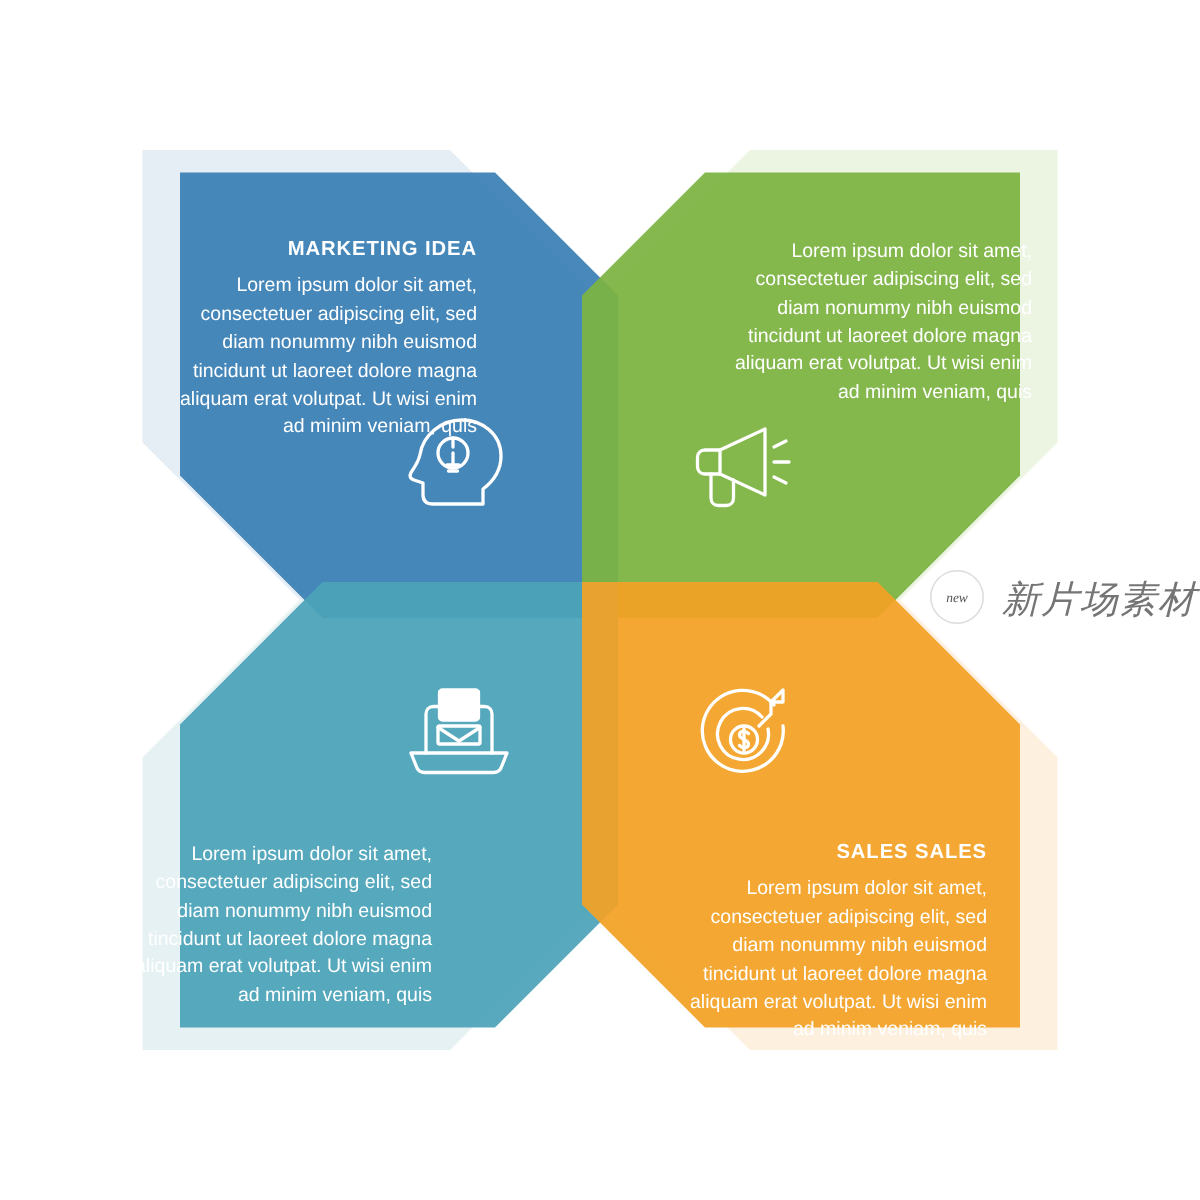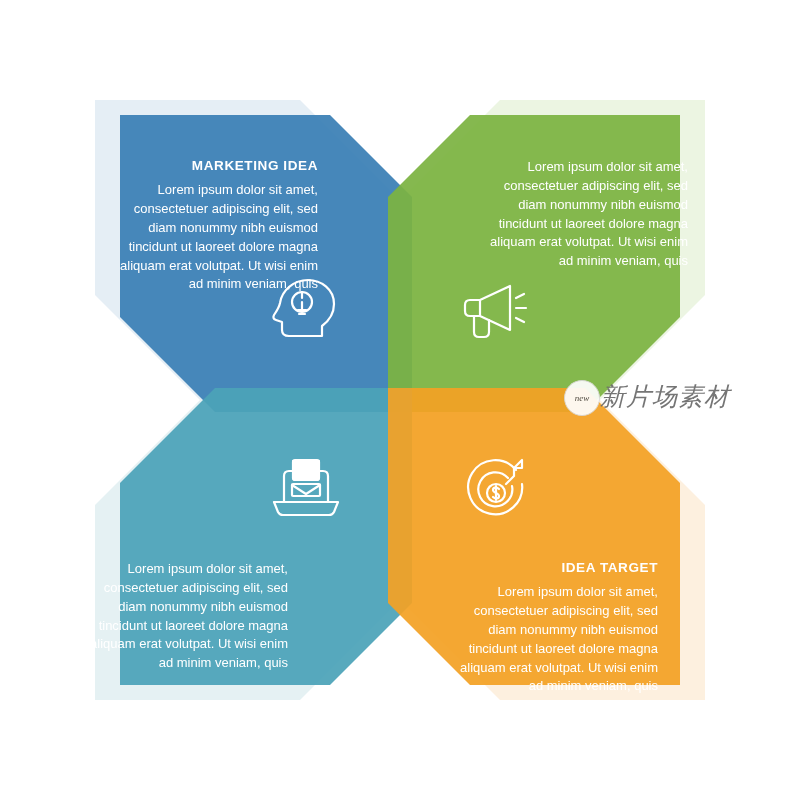--- a/index.html
+++ b/index.html
@@ -55,25 +55,25 @@
     width: 76px;
     height: 76px;
   }
   #icon-idea  { left: 268px; top: 272px; }
   #icon-mega  { left: 458px; top: 272px; }
   #icon-mail  { left: 268px; top: 452px; }
   #icon-target{ left: 458px; top: 452px; }
 
   .wm {
     position: absolute;
-    left: 564px;
+    left: 620px;
     top: 380px;
     display: flex;
-    align-items: flex-start;
-    gap: 0;
+    align-items: flex-end;
+    gap: 12px;
     opacity: 0.92;
   }
   .wm-badge {
     width: 34px; height: 34px;
     border-radius: 50%;
     background: #ffffff;
     border: 1px solid #d9d9d9;
     display: flex;
     align-items: center;
     justify-content: center;
@@ -124,21 +124,21 @@
 
   <div class="label-block" id="blk-advertising">
     <div class="label-body">Lorem ipsum dolor sit amet, consectetuer adipiscing elit, sed diam nonummy nibh euismod tincidunt ut laoreet dolore magna aliquam erat volutpat. Ut wisi enim ad minim veniam, quis</div>
   </div>
 
   <div class="label-block" id="blk-email">
     <div class="label-body">Lorem ipsum dolor sit amet, consectetuer adipiscing elit, sed diam nonummy nibh euismod tincidunt ut laoreet dolore magna aliquam erat volutpat. Ut wisi enim ad minim veniam, quis</div>
   </div>
 
   <div class="label-block" id="blk-sales">
-    <div class="label-title">IDEA TARGET</div>
+    <div class="label-title">SALES SALES</div>
     <div class="label-body">Lorem ipsum dolor sit amet, consectetuer adipiscing elit, sed diam nonummy nibh euismod tincidunt ut laoreet dolore magna aliquam erat volutpat. Ut wisi enim ad minim veniam, quis</div>
   </div>
 
   <div class="icon-wrap" id="icon-idea">
     <svg viewBox="0 0 76 76" width="76" height="76" fill="none" stroke="#ffffff" stroke-width="2.2" stroke-linecap="round" stroke-linejoin="round">
       <path d="M54 64 L54 54 C62 48 66 40 66 32 C66 17 53 8 40 8 C26 8 14 18 12 31 C11 36 8 40 6 43 C5 45 5 47 8 48 L14 50 L14 58 C14 62 16 64 21 64 Z"></path>
       <circle cx="34" cy="30" r="10"></circle>
       <path d="M30 38 L38 38"></path>
       <path d="M31 42 L37 42"></path>
       <path d="M34 20 L34 26"></path>

